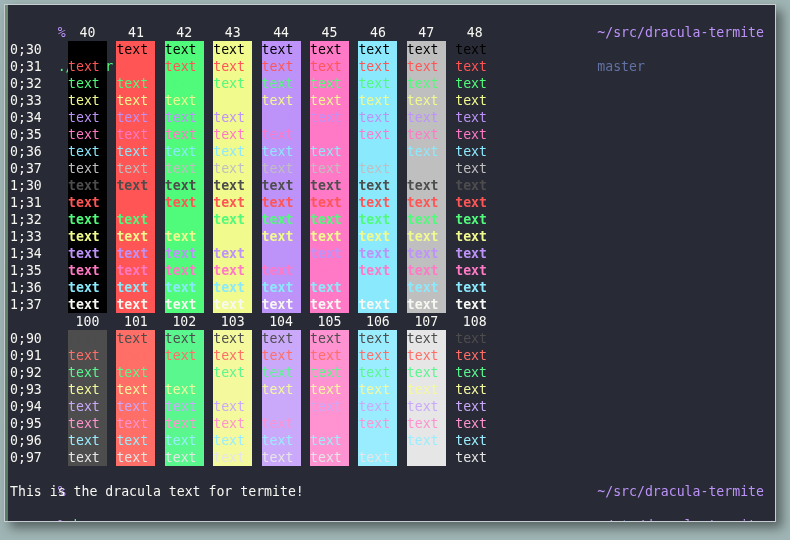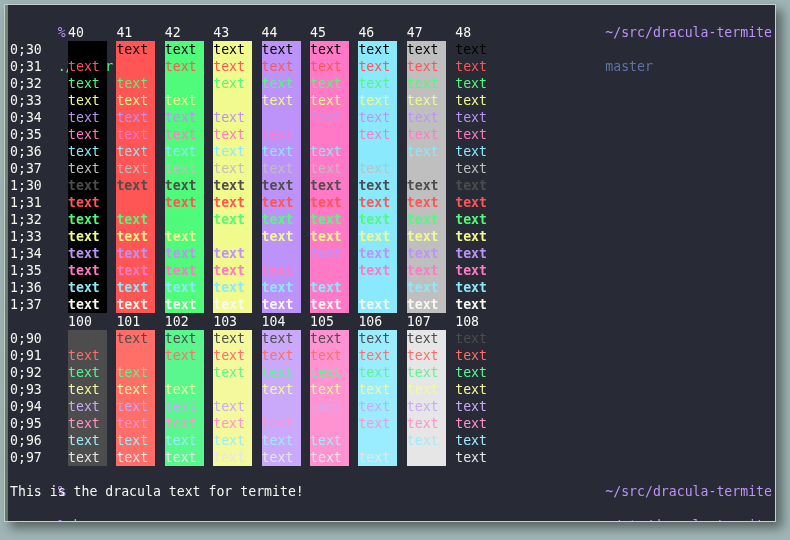--- a/index.html
+++ b/index.html
@@ -14,32 +14,32 @@
     box-shadow:6px 6px 10px rgba(0,0,0,.45);
     overflow:hidden;
   }
   #leftedge{position:absolute;left:0;top:0;width:3px;height:100%;
             background:linear-gradient(to bottom,#7a9e7a,#5f8a6a);opacity:.85;}
 
   #term{position:absolute;left:5px;top:2px;width:766px;height:514px;
         font-size:13.2px;line-height:17px;color:#f8f8f2;}
 
   .line{position:relative;height:17px;white-space:pre;}
-  .rprompt{position:absolute;right:4px;top:0;}
+  .rprompt{position:absolute;right:12px;top:0;}
   .purple{color:#bd93f9;}
   .green{color:#50fa7b;}
   .grey{color:#6272a4;}
   .white{color:#f8f8f2;}
 
   .grid{position:relative;}
   .grow{position:relative;height:17px;white-space:pre;}
   .lbl{position:absolute;left:0;top:0;color:#f8f8f2;}
   .cell{position:absolute;top:0;height:17px;width:39px;
         text-align:left;box-sizing:border-box;}
-  .hdr{color:#f8f8f2;}
+  .hdr{color:#f8f8f2;text-align:center;}
   .bold{font-weight:bold;}
 </style>
 </head>
 <body>
 
 <div id="window">
   <div id="leftedge"></div>
 
   <div id="term">
 

